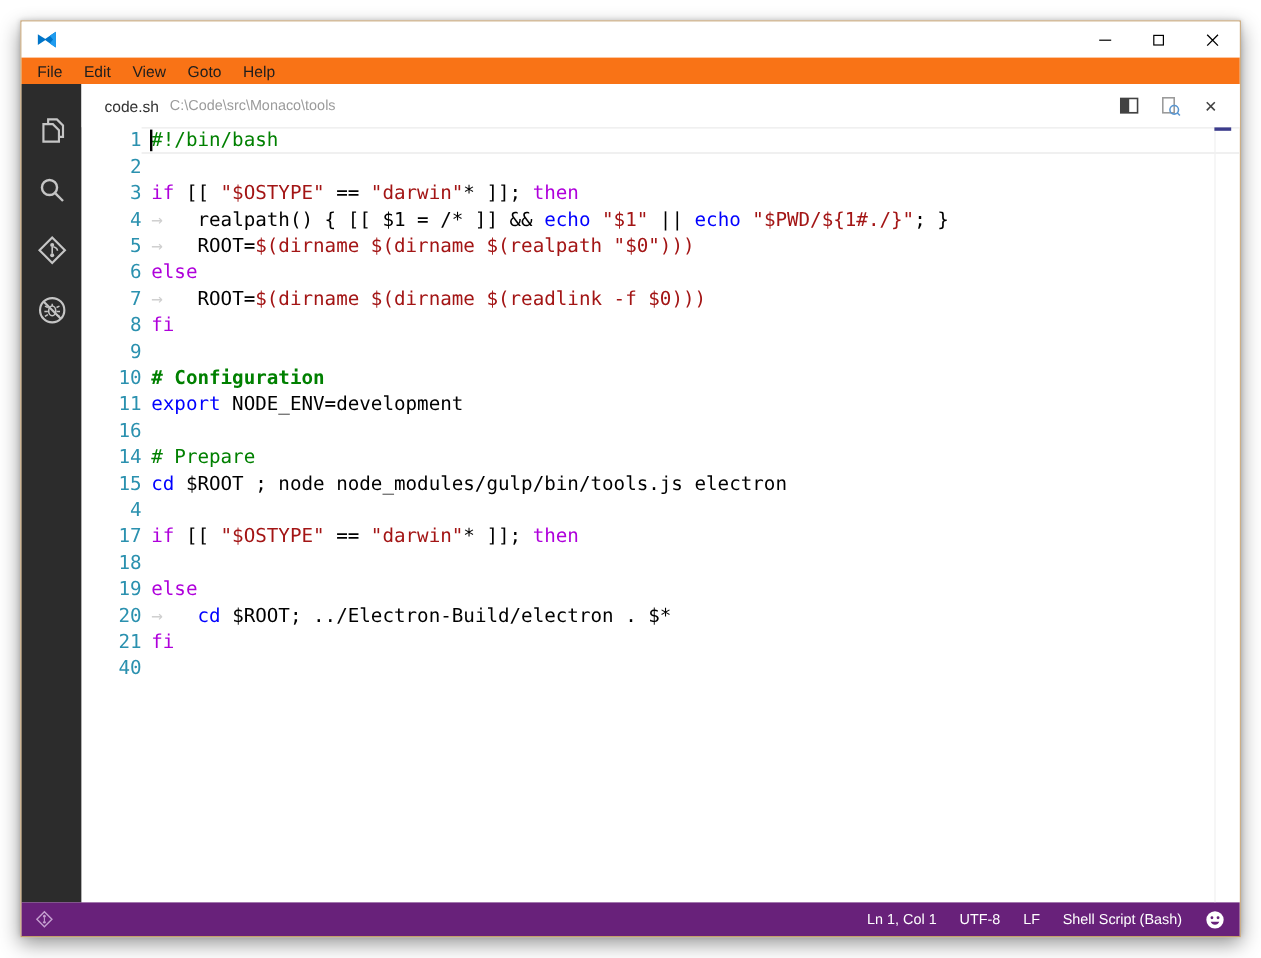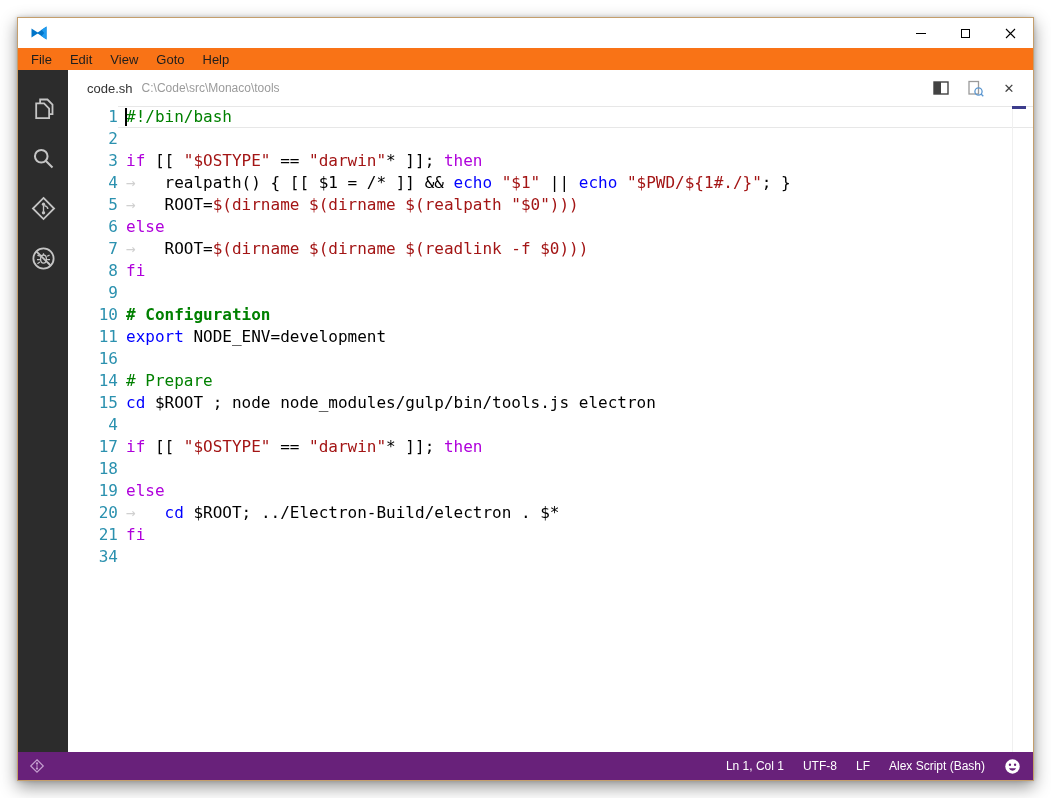--- a/index.html
+++ b/index.html
@@ -189,40 +189,40 @@
             <div class="line"><span class="ln">11</span><span class="lt"><span style="color: rgb(0, 0, 255);">export</span><span style="color: rgb(0, 0, 0);"> NODE_ENV=development</span></span></div>
             <div class="line"><span class="ln">16</span><span class="lt"></span></div>
             <div class="line"><span class="ln">14</span><span class="lt"><span style="color: rgb(0, 128, 0);"># Prepare</span></span></div>
             <div class="line"><span class="ln">15</span><span class="lt"><span style="color: rgb(0, 0, 255);">cd</span><span style="color: rgb(0, 0, 0);"> $ROOT ; node node_modules/gulp/bin/tools.js electron</span></span></div>
             <div class="line"><span class="ln">4</span><span class="lt"></span></div>
             <div class="line"><span class="ln">17</span><span class="lt"><span style="color: rgb(175, 0, 219);">if</span><span style="color: rgb(0, 0, 0);"> [[ </span><span style="color: rgb(163, 21, 21);">"$OSTYPE"</span><span style="color: rgb(0, 0, 0);"> == </span><span style="color: rgb(163, 21, 21);">"darwin"</span><span style="color: rgb(0, 0, 0);">* ]]; </span><span style="color: rgb(175, 0, 219);">then</span></span></div>
             <div class="line"><span class="ln">18</span></div>
             <div class="line"><span class="ln">19</span><span class="lt"><span style="color: rgb(175, 0, 219);">else</span></span></div>
             <div class="line"><span class="ln">20</span><span class="lt"><span style="color: rgb(208, 208, 208);">→</span><span style="color: rgb(0, 0, 0);">   </span><span style="color: rgb(0, 0, 255);">cd</span><span style="color: rgb(0, 0, 0);"> $ROOT; ../Electron-Build/electron . $*</span></span></div>
             <div class="line"><span class="ln">21</span><span class="lt"><span style="color: rgb(175, 0, 219);">fi</span></span></div>
-            <div class="line"><span class="ln">34</span><span class="lt"></span></div>
+            <div class="line"><span class="ln">40</span><span class="lt"></span></div>
           </div>
       </div>
     </div>
   </div>
 
   <div class="statusbar">
     <div class="status-left">
       <svg width="16" height="16" viewBox="0 0 24 24">
         <path d="M12 2.6 L21.4 12 L12 21.4 L2.6 12 Z" fill="none" stroke="#c49ecf" stroke-width="1.8"></path>
         <circle cx="12" cy="8.2" r="1.7" fill="#c49ecf"></circle>
         <circle cx="12" cy="15.8" r="1.7" fill="#c49ecf"></circle>
         <path d="M12 9.5 V14.5" stroke="#c49ecf" stroke-width="1.4"></path>
       </svg>
     </div>
     <div class="status-right" id="status-right">
         <span class="status-item">Ln 1, Col 1</span>
         <span class="status-item">UTF-8</span>
         <span class="status-item">LF</span>
-        <span class="status-item">Alex Script (Bash)</span>
+        <span class="status-item">Shell Script (Bash)</span>
       </div>
     <div class="smiley">
       <svg width="17" height="17" viewBox="0 0 20 20">
         <circle cx="10" cy="10" r="8.5" fill="#ffffff"></circle>
         <circle cx="7" cy="8" r="1.4" fill="#68217a"></circle>
         <circle cx="13" cy="8" r="1.4" fill="#68217a"></circle>
         <path d="M5.8 12 a4.5 4.5 0 0 0 8.4 0 z" fill="#68217a"></path>
       </svg>
     </div>
   </div>

